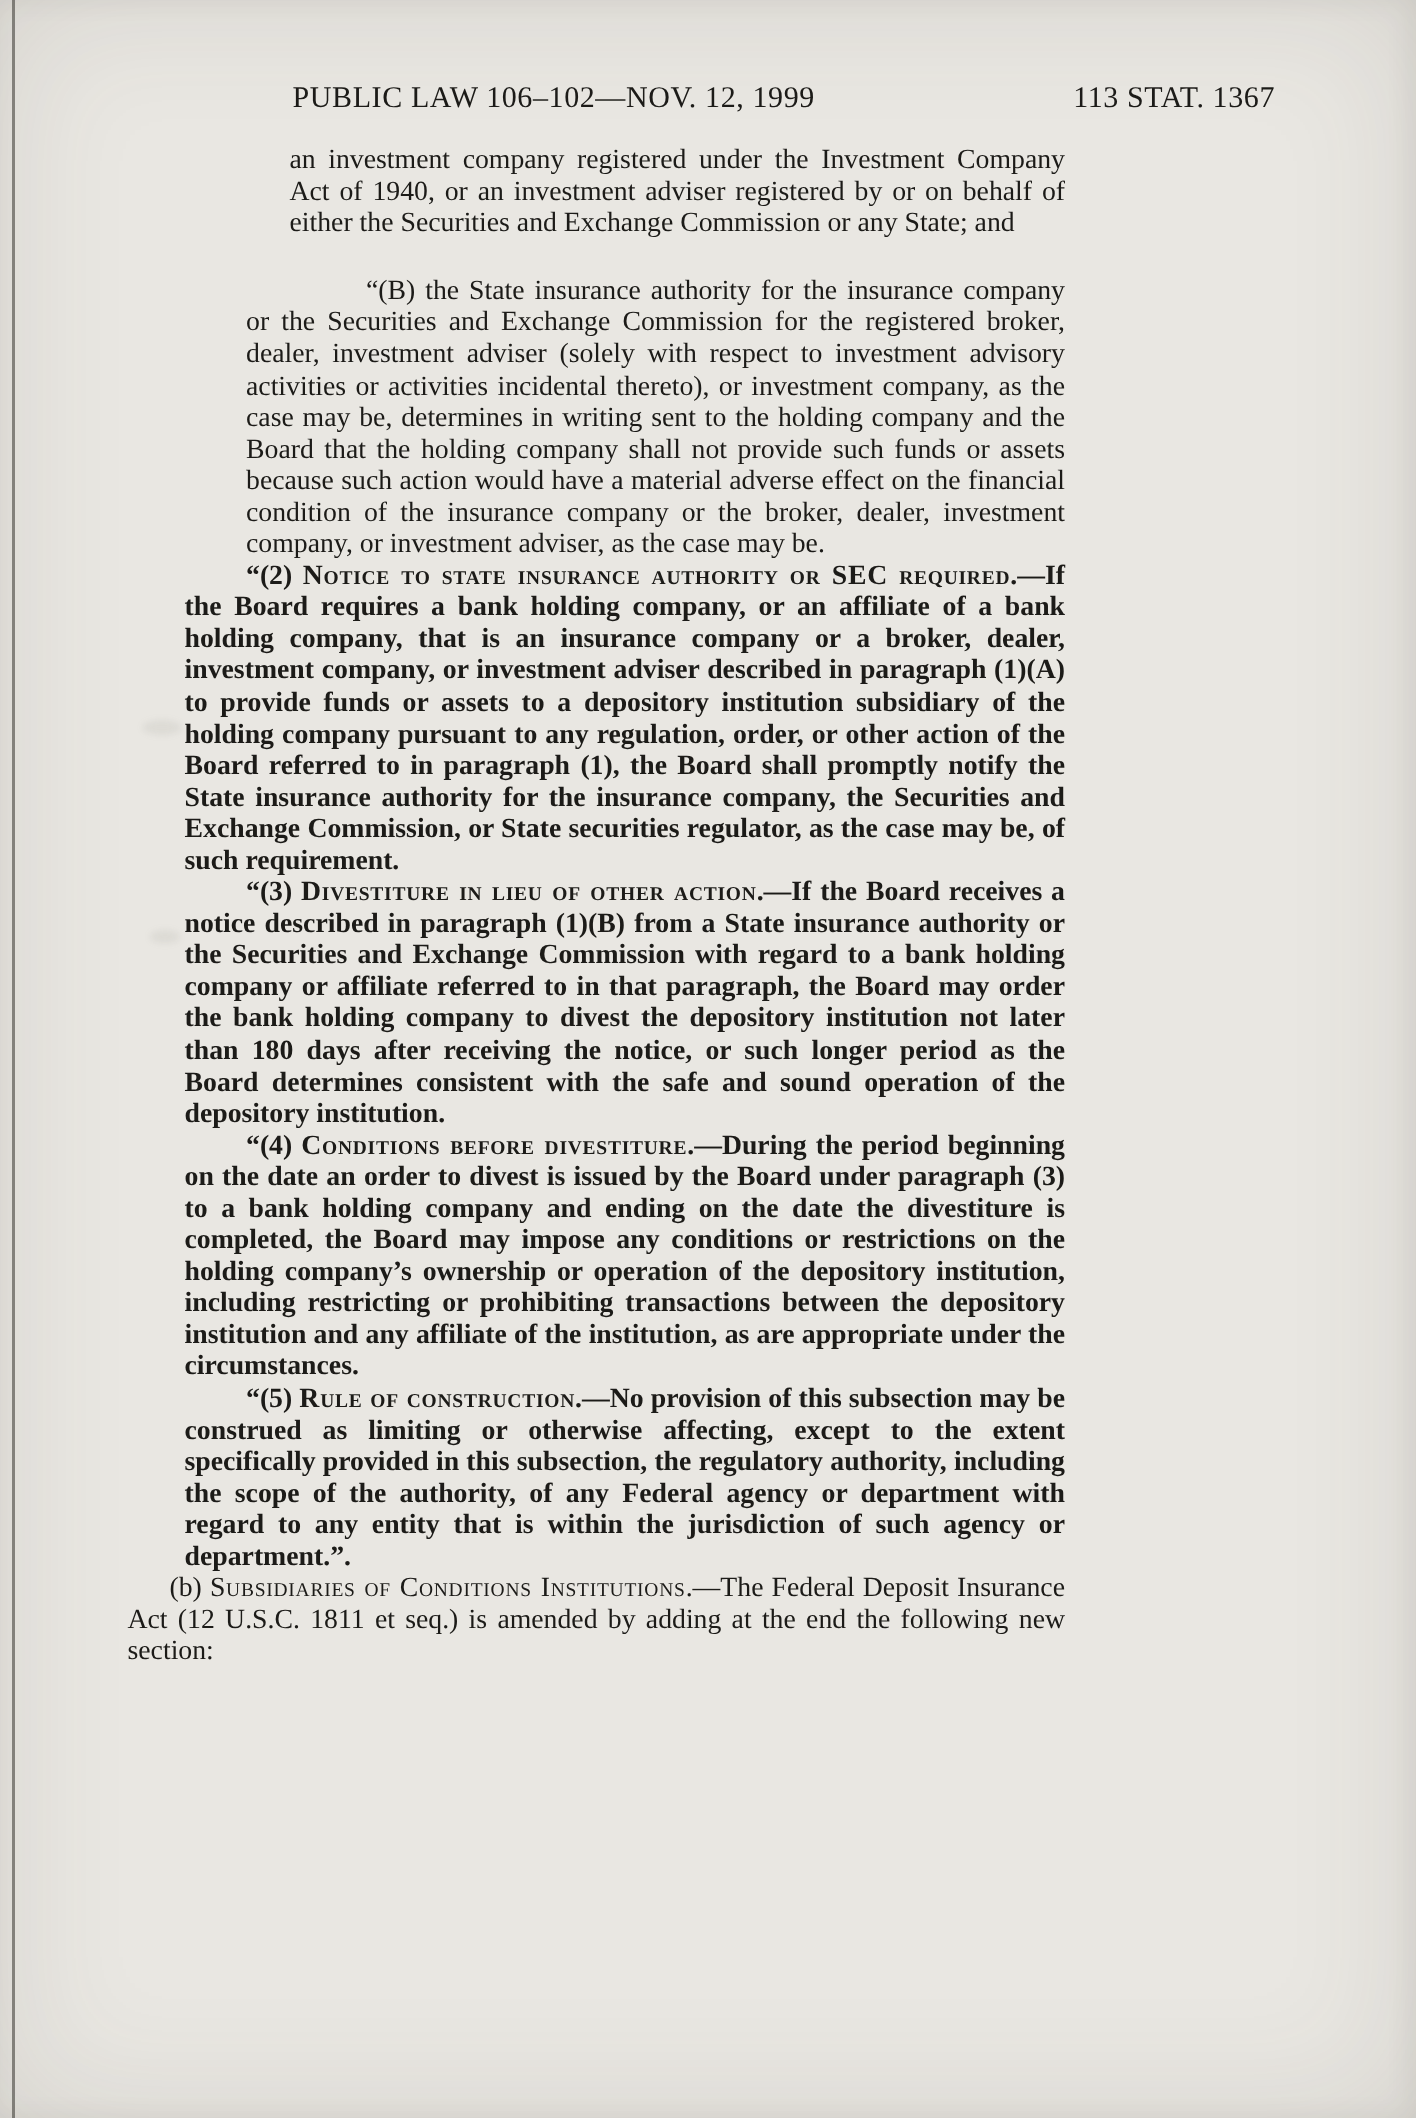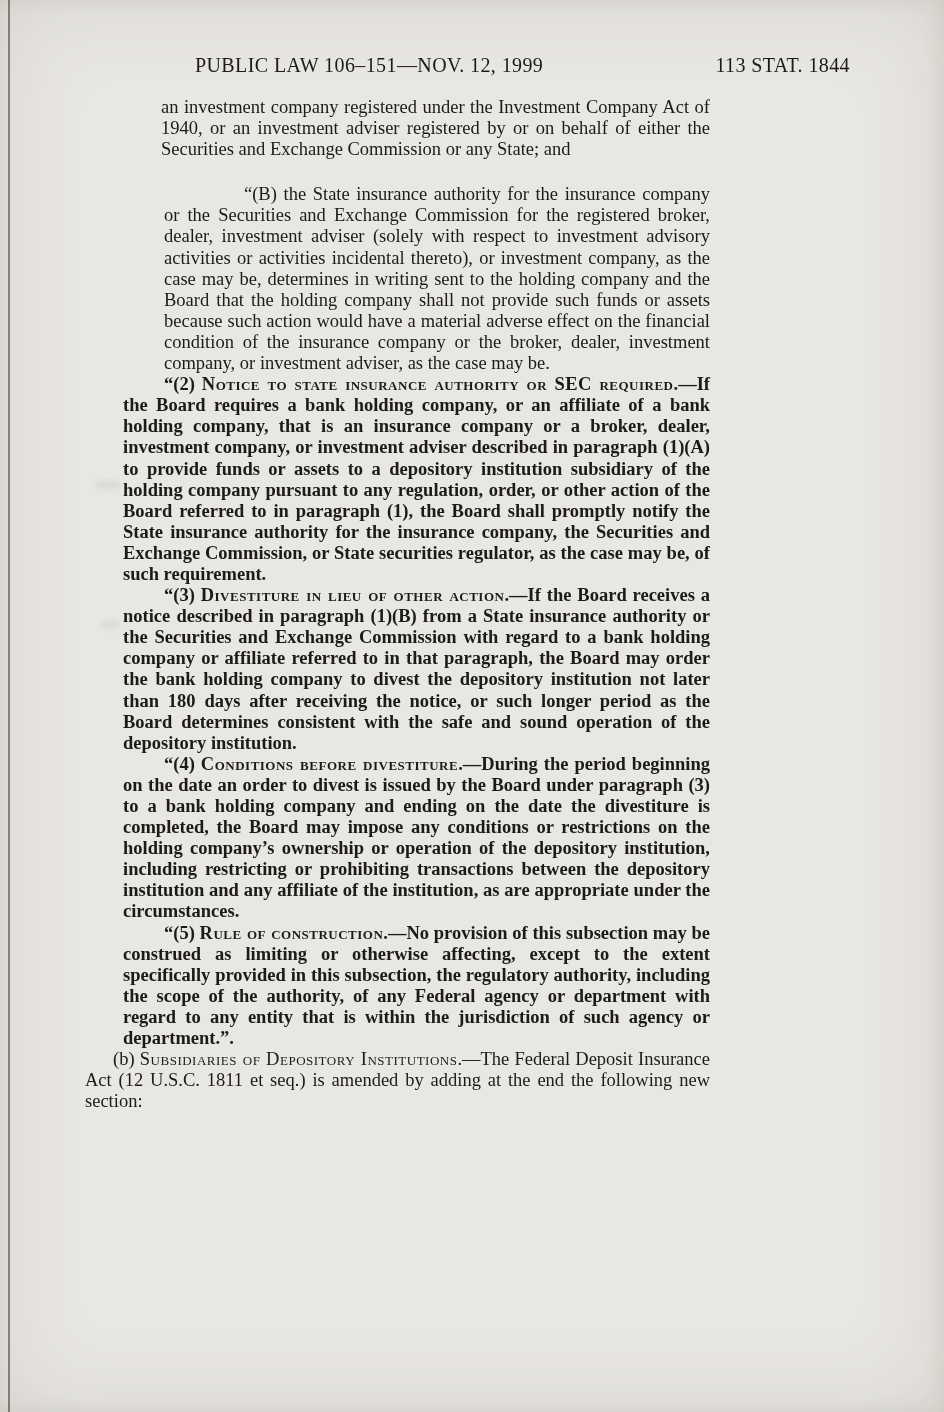--- a/index.html
+++ b/index.html
@@ -56,43 +56,43 @@
     line-height: 21.1px;
     text-align: justify;
     text-rendering: optimizeLegibility;
     hyphens: auto;
     -webkit-hyphens: auto;
   }
   .para { margin: 0; }
   .level-0 { margin-left: 0; }
   .level-1 { margin-left: 38px; }
   .level-2 { margin-left: 79px; margin-top: 24px; }
-  .level-3 { margin-left: 76px; }
+  .level-3 { margin-left: 108px; }
   .level-0.fli { text-indent: 28px; }
   .level-1.fli { text-indent: 41px; font-weight: bold; }
   .level-2.fli { text-indent: 80px; }
   .sc {
     font-variant: small-caps;
     letter-spacing: 0.5px;
   }
 </style>
 </head>
 <body>
 
 <div class="page">
   <div class="scan-edge"></div>
   <div class="scan-smudge" style="left:95px; top:480px; width:26px; height:10px;"></div>
   <div class="scan-smudge" style="left:100px; top:620px; width:20px; height:9px;"></div>
 
-  <div class="law-title">PUBLIC LAW 106–151—NOV. 12, 1999</div>
+  <div class="law-title">PUBLIC LAW 106–102—NOV. 12, 1999</div>
 
-  <div class="stat-ref">113 STAT. 1844</div>
+  <div class="stat-ref">113 STAT. 1367</div>
 
   <main class="body-text">
       <p class="para level-3"><span class="rn">an investment company registered under the Investment Company Act of 1940, or an investment adviser registered by or on behalf of either the Securities and Exchange Commission or any State; and</span></p>
       <p class="para level-2 fli"><span class="rn">“(B) the State insurance authority for the insurance company or the Securities and Exchange Commission for the registered broker, dealer, investment adviser (solely with respect to investment advisory activities or activities incidental thereto), or investment company, as the case may be, determines in writing sent to the holding company and the Board that the holding company shall not provide such funds or assets because such action would have a material adverse effect on the financial condition of the insurance company or the broker, dealer, investment company, or investment adviser, as the case may be.</span></p>
       <p class="para level-1 fli"><span class="rn">“(2) </span><span class="sc">Notice to state insurance authority or SEC required</span><span class="rn">.—If the Board requires a bank holding company, or an affiliate of a bank holding company, that is an insurance company or a broker, dealer, investment company, or investment adviser described in paragraph (1)(A) to provide funds or assets to a depository institution subsidiary of the holding company pursuant to any regulation, order, or other action of the Board referred to in paragraph (1), the Board shall promptly notify the State insurance authority for the insurance company, the Securities and Exchange Commission, or State securities regulator, as the case may be, of such requirement.</span></p>
       <p class="para level-1 fli"><span class="rn">“(3) </span><span class="sc">Divestiture in lieu of other action</span><span class="rn">.—If the Board receives a notice described in paragraph (1)(B) from a State insurance authority or the Securities and Exchange Commission with regard to a bank holding company or affiliate referred to in that paragraph, the Board may order the bank holding company to divest the depository institution not later than 180 days after receiving the notice, or such longer period as the Board determines consistent with the safe and sound operation of the depository institution.</span></p>
       <p class="para level-1 fli"><span class="rn">“(4) </span><span class="sc">Conditions before divestiture</span><span class="rn">.—During the period beginning on the date an order to divest is issued by the Board under paragraph (3) to a bank holding company and ending on the date the divestiture is completed, the Board may impose any conditions or restrictions on the holding company’s ownership or operation of the depository institution, including restricting or prohibiting transactions between the depository institution and any affiliate of the institution, as are appropriate under the circumstances.</span></p>
       <p class="para level-1 fli"><span class="rn">“(5) </span><span class="sc">Rule of construction</span><span class="rn">.—No provision of this subsection may be construed as limiting or otherwise affecting, except to the extent specifically provided in this subsection, the regulatory authority, including the scope of the authority, of any Federal agency or department with regard to any entity that is within the jurisdiction of such agency or department.”.</span></p>
-      <p class="para level-0 fli"><span class="rn">(b) </span><span class="sc">Subsidiaries of Depository Institutions</span><span class="rn">.—The Federal Deposit Insurance Act (12 U.S.C. 1811 et seq.) is amended by adding at the end the following new section:</span></p>
+      <p class="para level-0 fli"><span class="rn">(b) </span><span class="sc">Subsidiaries of Conditions Institutions</span><span class="rn">.—The Federal Deposit Insurance Act (12 U.S.C. 1811 et seq.) is amended by adding at the end the following new section:</span></p>
     </main>
 </div>
 
 </body></html>

